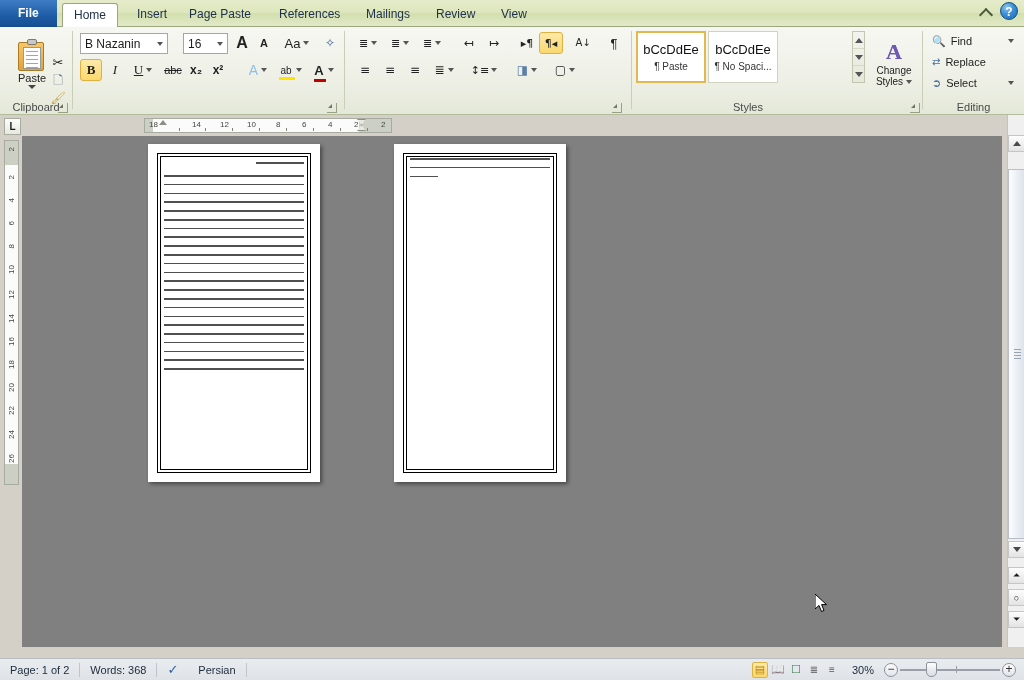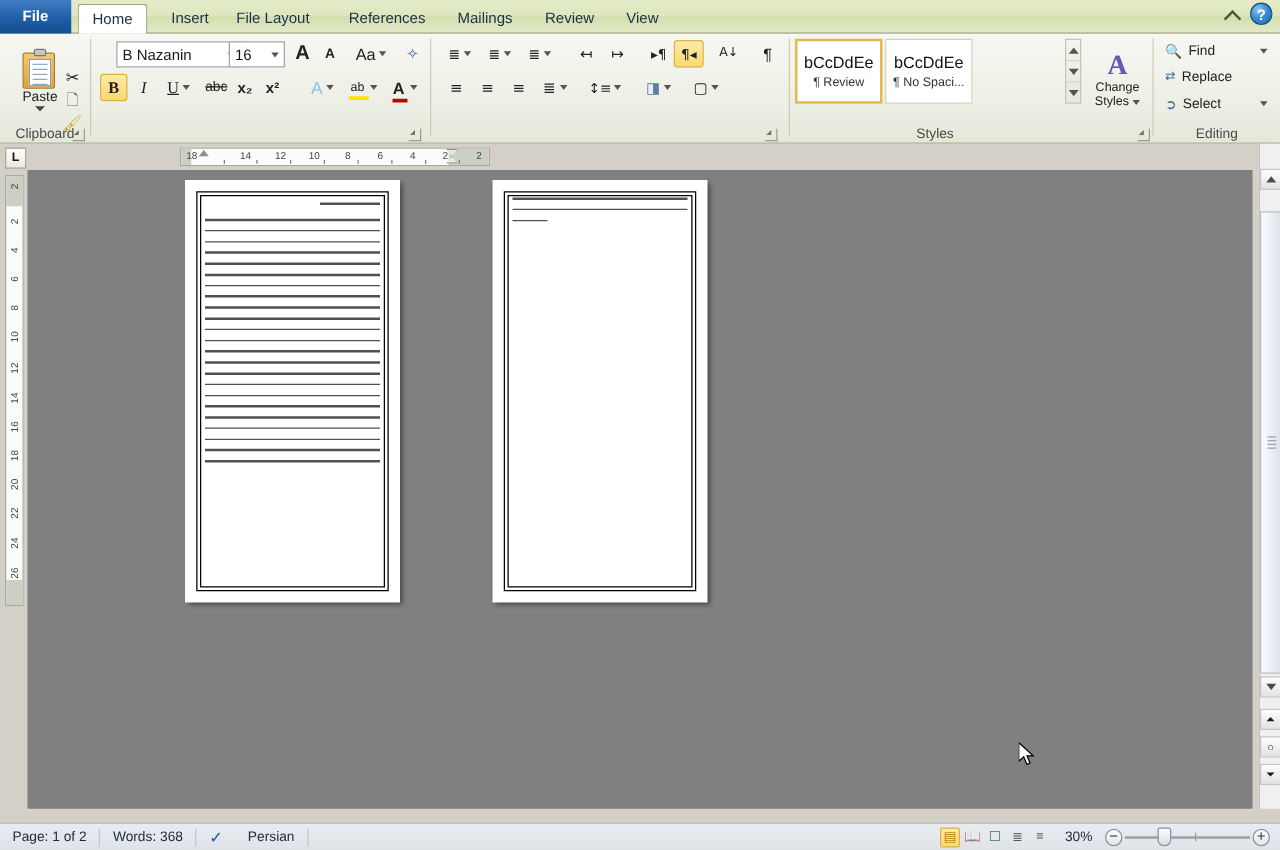--- a/index.html
+++ b/index.html
@@ -222,21 +222,21 @@
 </style>
 </head>
 <body>
 
 <div class="app">
 
   <div class="tabstrip">
     <div class="tab file" style="left:0">File</div>
     <div class="tab active" style="left:62px">Home</div>
     <div class="tab" style="left:126px">Insert</div>
-    <div class="tab" style="left:178px">File Layout</div>
+    <div class="tab" style="left:178px">Page Paste</div>
     <div class="tab" style="left:268px">References</div>
     <div class="tab" style="left:355px">Mailings</div>
     <div class="tab" style="left:425px">Review</div>
     <div class="tab" style="left:490px">View</div>
 
     <div class="qat-right">
       <div class="chev-up"></div>
       <div class="helpbtn">?</div>
     </div>
   </div>
@@ -267,21 +267,21 @@
       </div>
       <div class="btn" style="left:48px; top:62px; width:20px; height:18px">
         <span class="ico" style="font-size:12px;color:#caa23c">🖌</span>
       </div>
       <div class="group-label">Clipboard</div>
       <div class="dialog-launcher" style="right:4px"></div>
     </div>
     <div class="group-sep" style="left:72px"></div>
 
     <div class="group" style="left:73px; width:270px">
-      <div class="combo" style="left:20px; top:6px; width:100px">
+      <div class="combo" style="left:7px; top:6px; width:88px">
         <span>B Nazanin</span>
         <span class="caret">
             <i class="caret-g"></i>
           </span>
       </div>
       <div class="combo" style="left:110px; top:6px; width:45px">
         <span>16</span>
         <span class="caret">
             <i class="caret-g"></i>
           </span>
@@ -398,21 +398,21 @@
         <span class="ico" style="font-size:12px">▢</span>
         <i class="caret-g" style="margin-left:3px"></i>
       </div>
       <div class="dialog-launcher" style="right:8px"></div>
     </div>
     <div class="group-sep" style="left:631px"></div>
 
     <div class="group" style="left:632px; width:232px">
       <div class="stylebox sel" style="left:4px">
         <span class="sty-prev">bCcDdEe</span>
-        <span class="sty-name">¶ Review</span>
+        <span class="sty-name">¶ Paste</span>
       </div>
       <div class="stylebox" style="left:76px">
         <span class="sty-prev">bCcDdEe</span>
         <span class="sty-name">¶ No Spaci...</span>
       </div>
       <div class="stylescroll" style="left:220px">
         <div class="ss-b">
             <i class="tri up" style="border-bottom-color:#555"></i>
           </div>
         <div class="ss-b">

